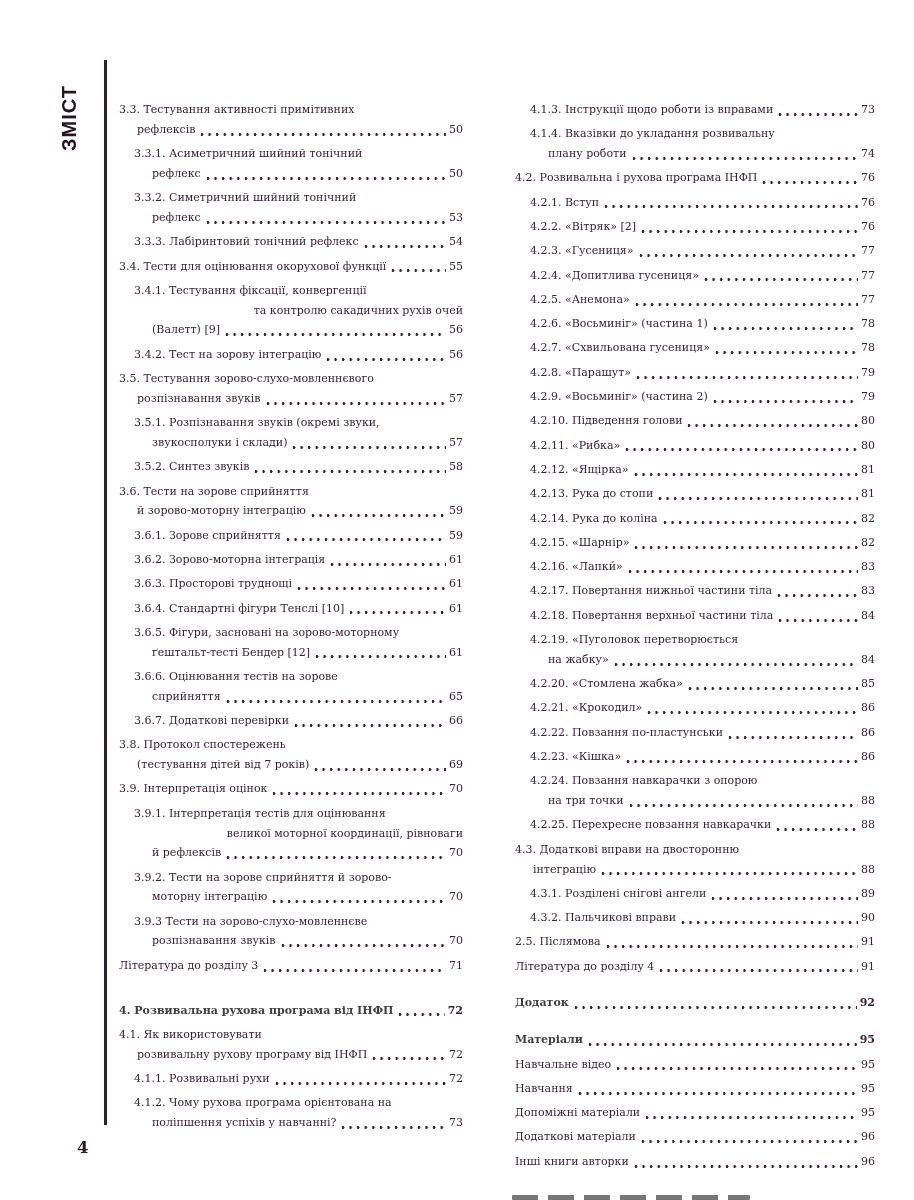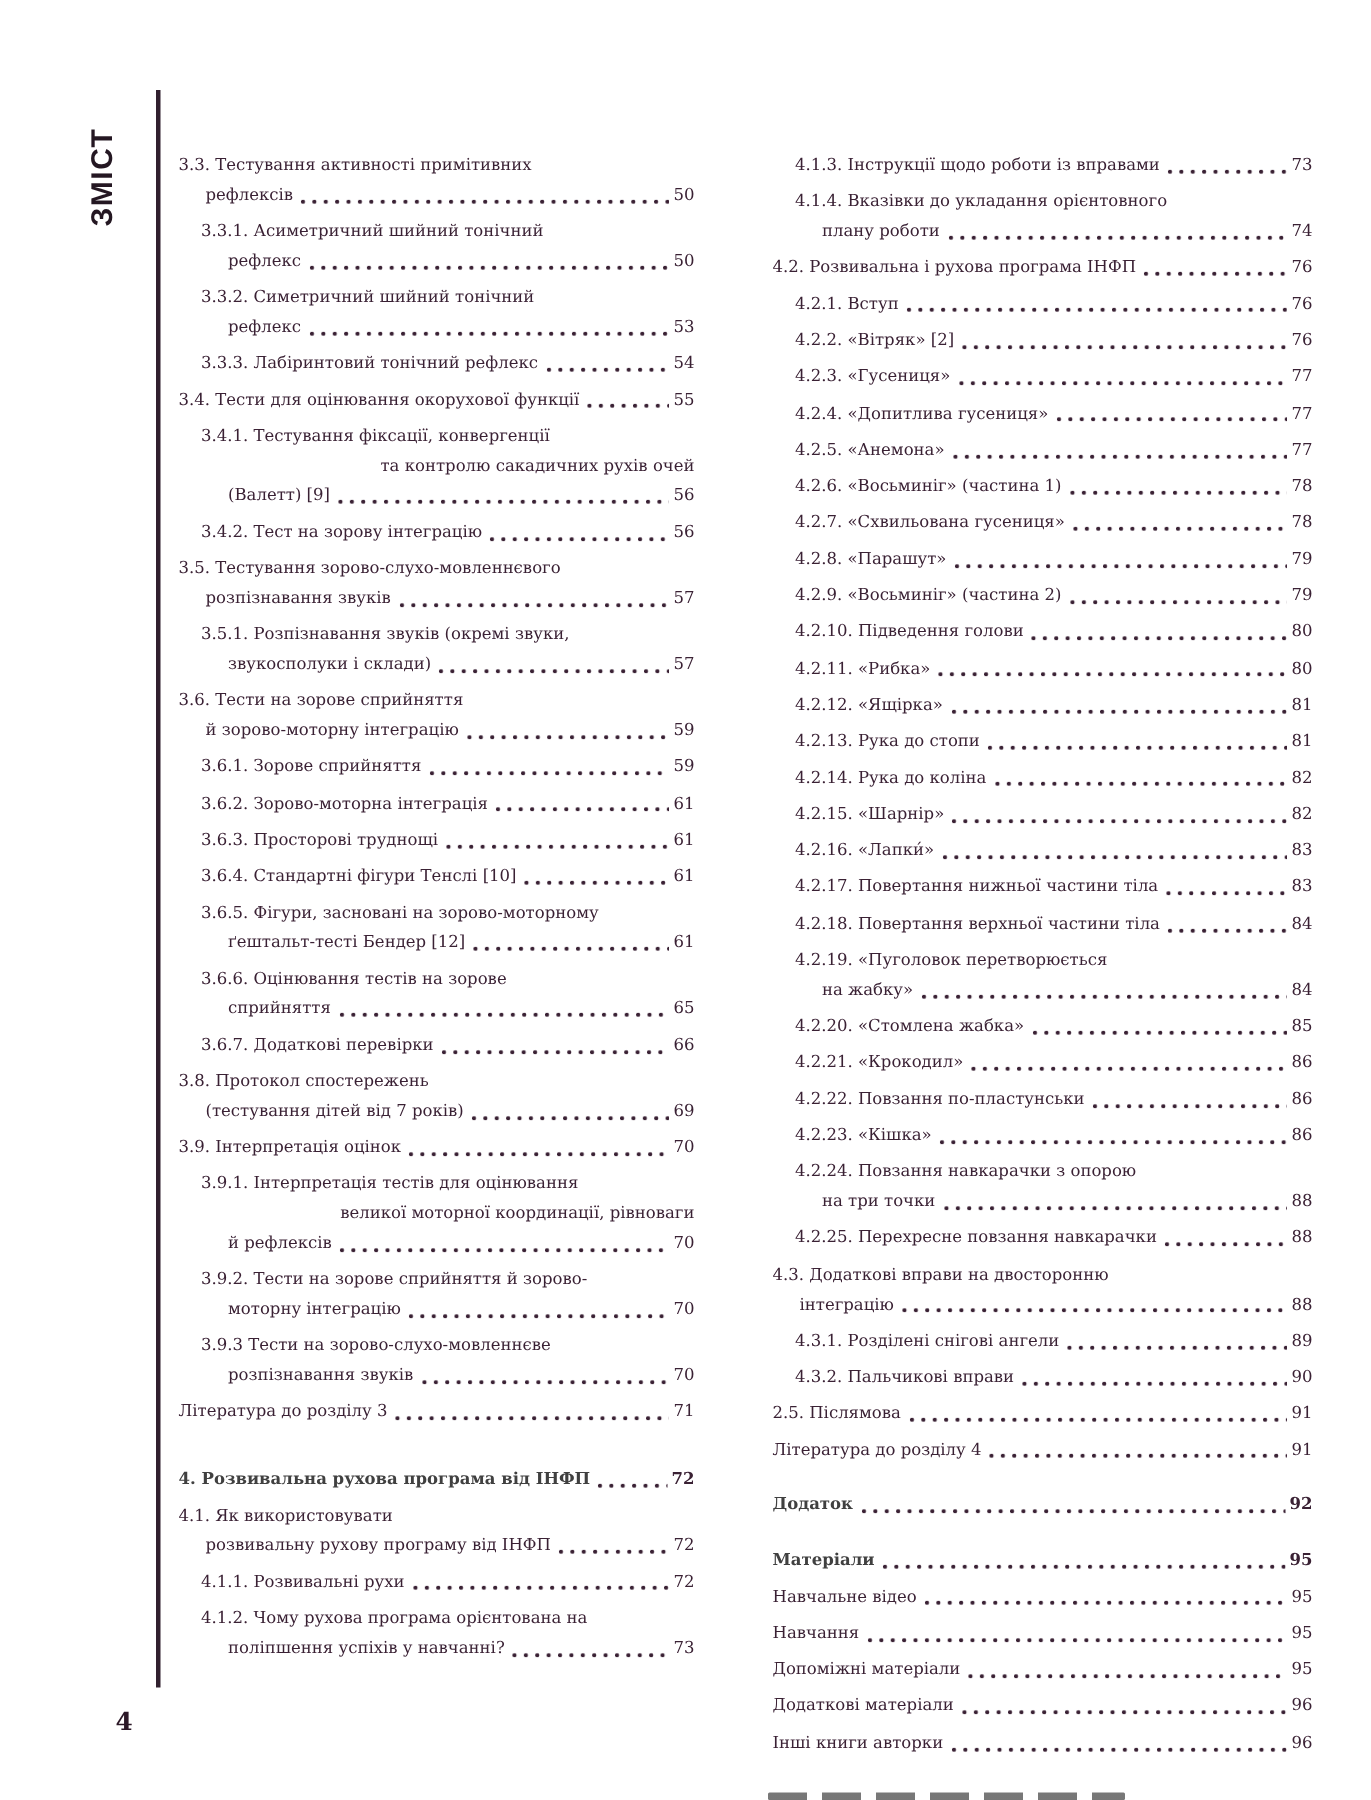--- a/index.html
+++ b/index.html
@@ -135,20 +135,27 @@
         </div>
       </div>
       <div class="entry level-2">
         <div class="line"><span class="txt">3.5.1. Розпізнавання звуків (окремі звуки,</span></div>
         <div class="line cont last">
           <span class="txt">звукосполуки і склади)</span>
           <span class="dots"></span>
           <span class="pg">57</span>
         </div>
       </div>
+      <div class="entry level-2">
+        <div class="line last">
+          <span class="txt">3.5.2. Синтез звуків</span>
+          <span class="dots"></span>
+          <span class="pg">58</span>
+        </div>
+      </div>
       <div class="entry level-1">
         <div class="line"><span class="txt">3.6. Тести на зорове сприйняття</span></div>
         <div class="line cont last">
           <span class="txt">й зорово-моторну інтеграцію</span>
           <span class="dots"></span>
           <span class="pg">59</span>
         </div>
       </div>
       <div class="entry level-2">
         <div class="line last">
@@ -281,21 +288,21 @@
     </div>
   <div class="col col-right" id="col-right">
       <div class="entry level-2">
         <div class="line last">
           <span class="txt">4.1.3. Інструкції щодо роботи із вправами</span>
           <span class="dots"></span>
           <span class="pg">73</span>
         </div>
       </div>
       <div class="entry level-2">
-        <div class="line"><span class="txt">4.1.4. Вказівки до укладання орієнтовного</span></div>
+        <div class="line"><span class="txt">4.1.4. Вказівки до укладання розвивальну</span></div>
         <div class="line cont last">
           <span class="txt">плану роботи</span>
           <span class="dots"></span>
           <span class="pg">74</span>
         </div>
       </div>
       <div class="entry level-1">
         <div class="line last">
           <span class="txt">4.2. Розвивальна і рухова програма ІНФП</span>
           <span class="dots"></span>

